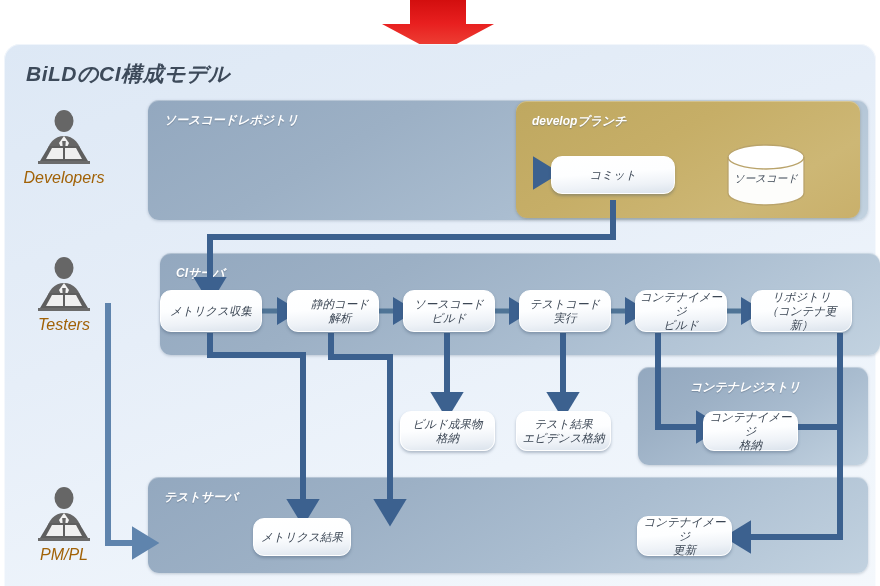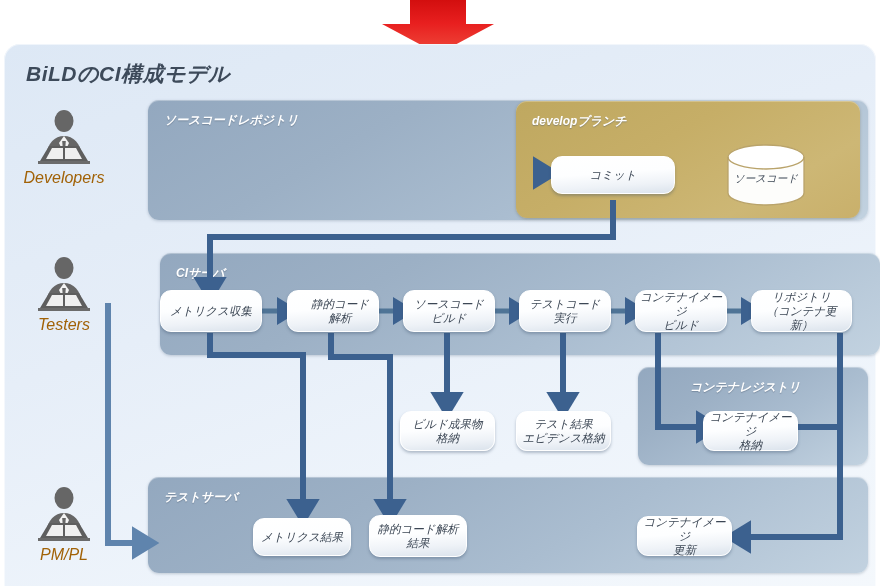--- a/index.html
+++ b/index.html
@@ -223,18 +223,16 @@
 （コンテナ更新）</div>
 
   <div class="node" style="left:400px; top:411px; width:95px; height:40px;">ビルド成果物
 格納</div>
   <div class="node" style="left:516px; top:411px; width:95px; height:40px;">テスト結果
 エビデンス格納</div>
   <div class="node" style="left:703px; top:411px; width:95px; height:40px;">コンテナイメージ
 格納</div>
 
   <div class="node" style="left:253px; top:518px; width:98px; height:38px;">メトリクス結果</div>
-  <div class="node" style="left:369px; top:515px; width:98px; height:42px;">静的コード解析
-結果</div>
   <div class="node" style="left:637px; top:516px; width:95px; height:40px;">コンテナイメージ
 更新</div>
 
 </div>
 
 </body></html>

